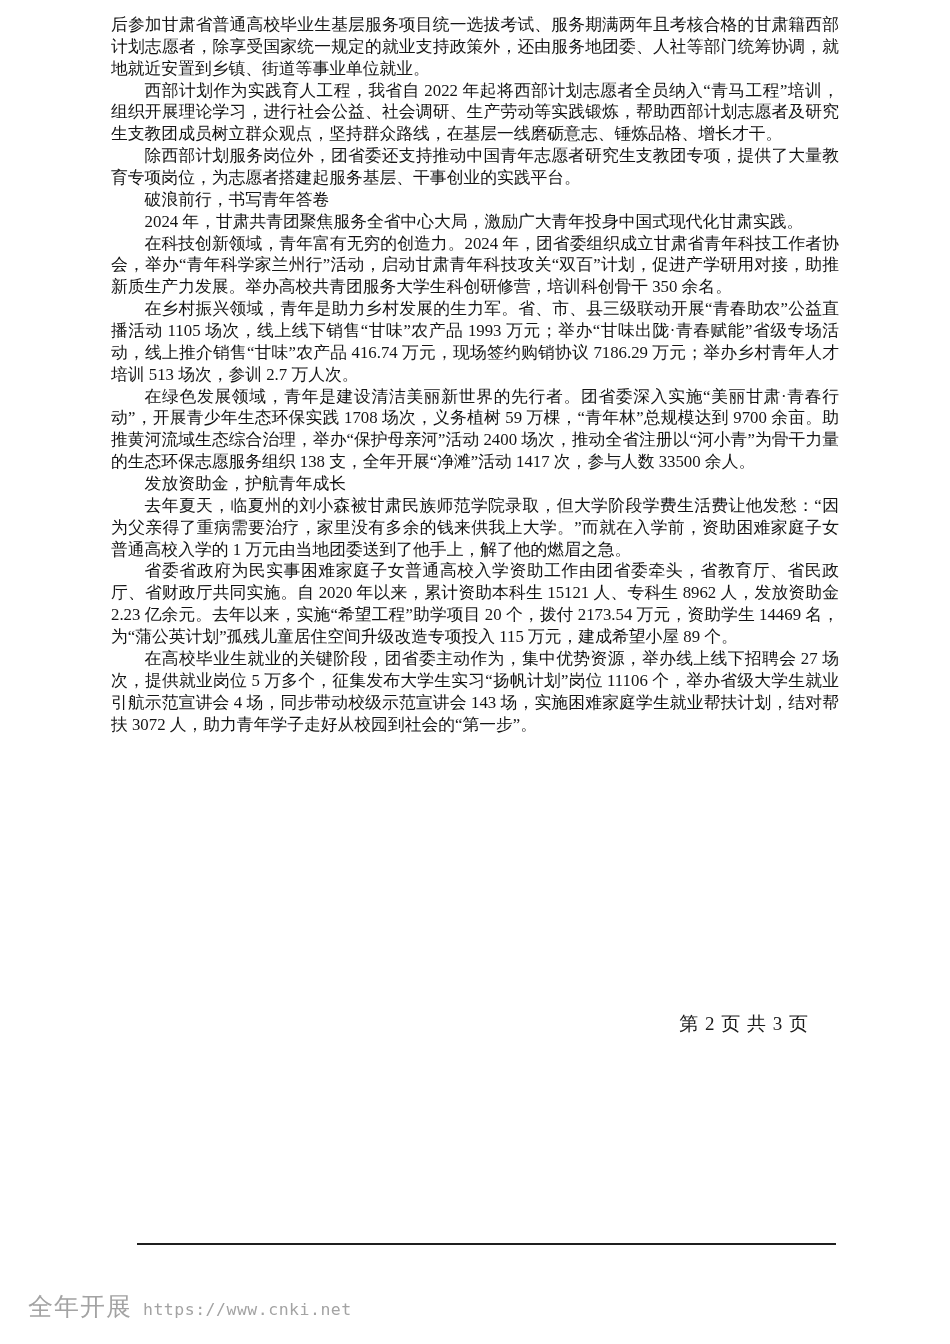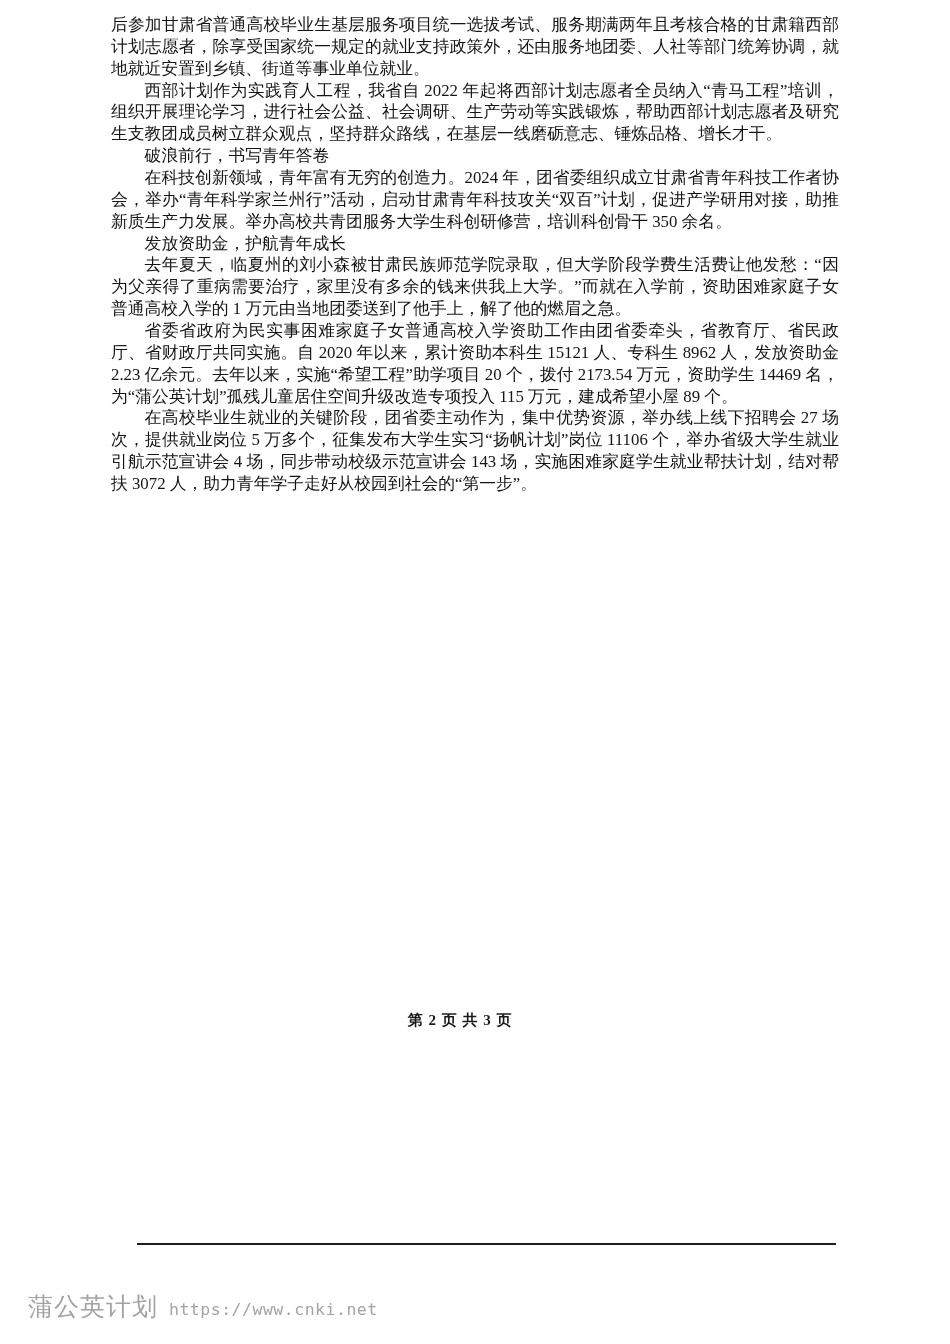--- a/index.html
+++ b/index.html
@@ -26,25 +26,24 @@
     line-height: 21.86px;
     text-align: justify;
   }
   .article-body p { text-indent: 2em; }
   .article-body p.cont { text-indent: 0; }
   .page-num {
     position: absolute;
     top: 1011px;
     left: 111px;
     width: 698px;
-    text-align: center;
+    text-align: right;
     color: #1a1a1a;
-    font-size: 15px;
+    font-size: 19px;
     letter-spacing: 1px;
-    font-weight: bold;
   }
   .divider {
     position: absolute;
     top: 1243px;
     left: 137px;
     width: 699px;
     height: 2px;
     background: #1f1f1f;
   }
   .watermark {
@@ -67,30 +66,34 @@
   }
 </style>
 </head>
 <body>
 
 <div class="page">
 
   <main class="article-body">
     <p class="cont">后参加甘肃省普通高校毕业生基层服务项目统一选拔考试、服务期满两年且考核合格的甘肃籍西部计划志愿者，除享受国家统一规定的就业支持政策外，还由服务地团委、人社等部门统筹协调，就地就近安置到乡镇、街道等事业单位就业。</p>
     <p>西部计划作为实践育人工程，我省自 2022 年起将西部计划志愿者全员纳入“青马工程”培训，组织开展理论学习，进行社会公益、社会调研、生产劳动等实践锻炼，帮助西部计划志愿者及研究生支教团成员树立群众观点，坚持群众路线，在基层一线磨砺意志、锤炼品格、增长才干。</p>
+    <p>除西部计划服务岗位外，团省委还支持推动中国青年志愿者研究生支教团专项，提供了大量教育专项岗位，为志愿者搭建起服务基层、干事创业的实践平台。</p>
     <p>破浪前行，书写青年答卷</p>
+    <p>2024 年，甘肃共青团聚焦服务全省中心大局，激励广大青年投身中国式现代化甘肃实践。</p>
     <p>在科技创新领域，青年富有无穷的创造力。2024 年，团省委组织成立甘肃省青年科技工作者协会，举办“青年科学家兰州行”活动，启动甘肃青年科技攻关“双百”计划，促进产学研用对接，助推新质生产力发展。举办高校共青团服务大学生科创研修营，培训科创骨干 350 余名。</p>
+    <p>在乡村振兴领域，青年是助力乡村发展的生力军。省、市、县三级联动开展“青春助农”公益直播活动 1105 场次，线上线下销售“甘味”农产品 1993 万元；举办“甘味出陇·青春赋能”省级专场活动，线上推介销售“甘味”农产品 416.74 万元，现场签约购销协议 7186.29 万元；举办乡村青年人才培训 513 场次，参训 2.7 万人次。</p>
+    <p>在绿色发展领域，青年是建设清洁美丽新世界的先行者。团省委深入实施“美丽甘肃·青春行动”，开展青少年生态环保实践 1708 场次，义务植树 59 万棵，“青年林”总规模达到 9700 余亩。助推黄河流域生态综合治理，举办“保护母亲河”活动 2400 场次，推动全省注册以“河小青”为骨干力量的生态环保志愿服务组织 138 支，全年开展“净滩”活动 1417 次，参与人数 33500 余人。</p>
     <p>发放资助金，护航青年成长</p>
     <p>去年夏天，临夏州的刘小森被甘肃民族师范学院录取，但大学阶段学费生活费让他发愁：“因为父亲得了重病需要治疗，家里没有多余的钱来供我上大学。”而就在入学前，资助困难家庭子女普通高校入学的 1 万元由当地团委送到了他手上，解了他的燃眉之急。</p>
     <p>省委省政府为民实事困难家庭子女普通高校入学资助工作由团省委牵头，省教育厅、省民政厅、省财政厅共同实施。自 2020 年以来，累计资助本科生 15121 人、专科生 8962 人，发放资助金 2.23 亿余元。去年以来，实施“希望工程”助学项目 20 个，拨付 2173.54 万元，资助学生 14469 名，为“蒲公英计划”孤残儿童居住空间升级改造专项投入 115 万元，建成希望小屋 89 个。</p>
     <p>在高校毕业生就业的关键阶段，团省委主动作为，集中优势资源，举办线上线下招聘会 27 场次，提供就业岗位 5 万多个，征集发布大学生实习“扬帆计划”岗位 11106 个，举办省级大学生就业引航示范宣讲会 4 场，同步带动校级示范宣讲会 143 场，实施困难家庭学生就业帮扶计划，结对帮扶 3072 人，助力青年学子走好从校园到社会的“第一步”。</p>
   </main>
 
   <div class="page-num">第 2 页 共 3 页</div>
 
   <div class="divider"></div>
 
   <div class="watermark">
-    <span class="brand">蒲公英计划</span>
+    <span class="brand">全年开展</span>
     <span class="url">https://www.cnki.net</span>
   </div>
 
 </div>
 
 </body></html>

